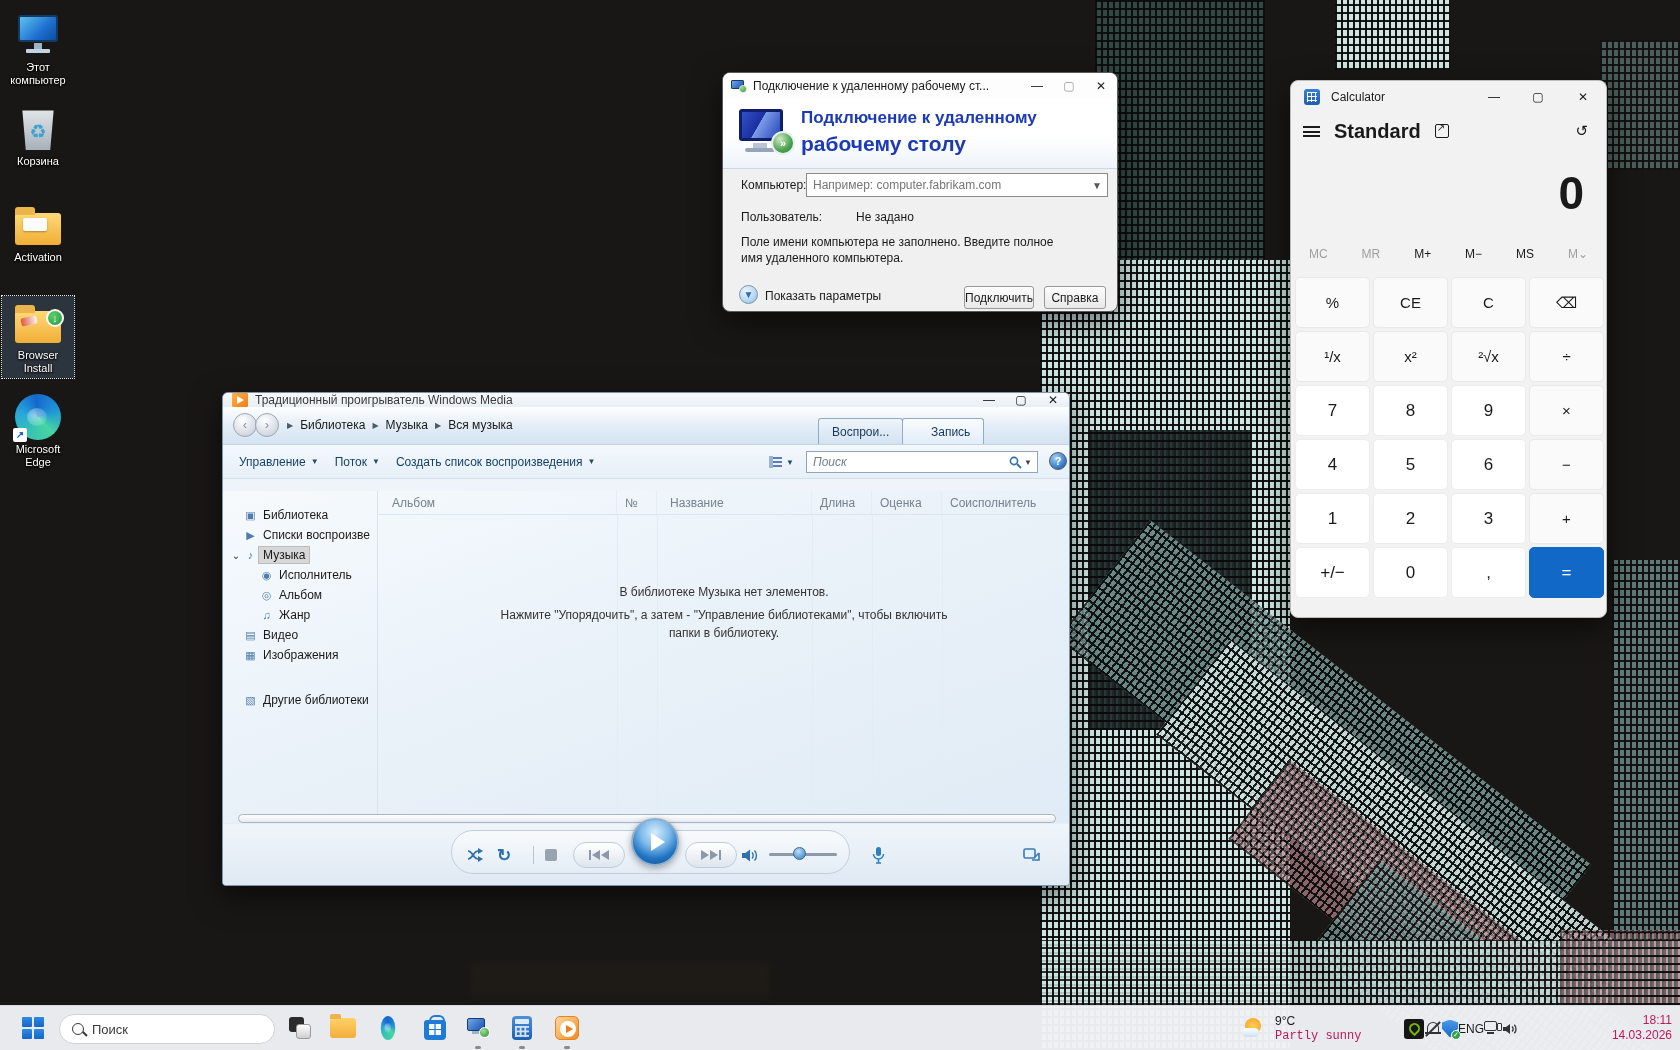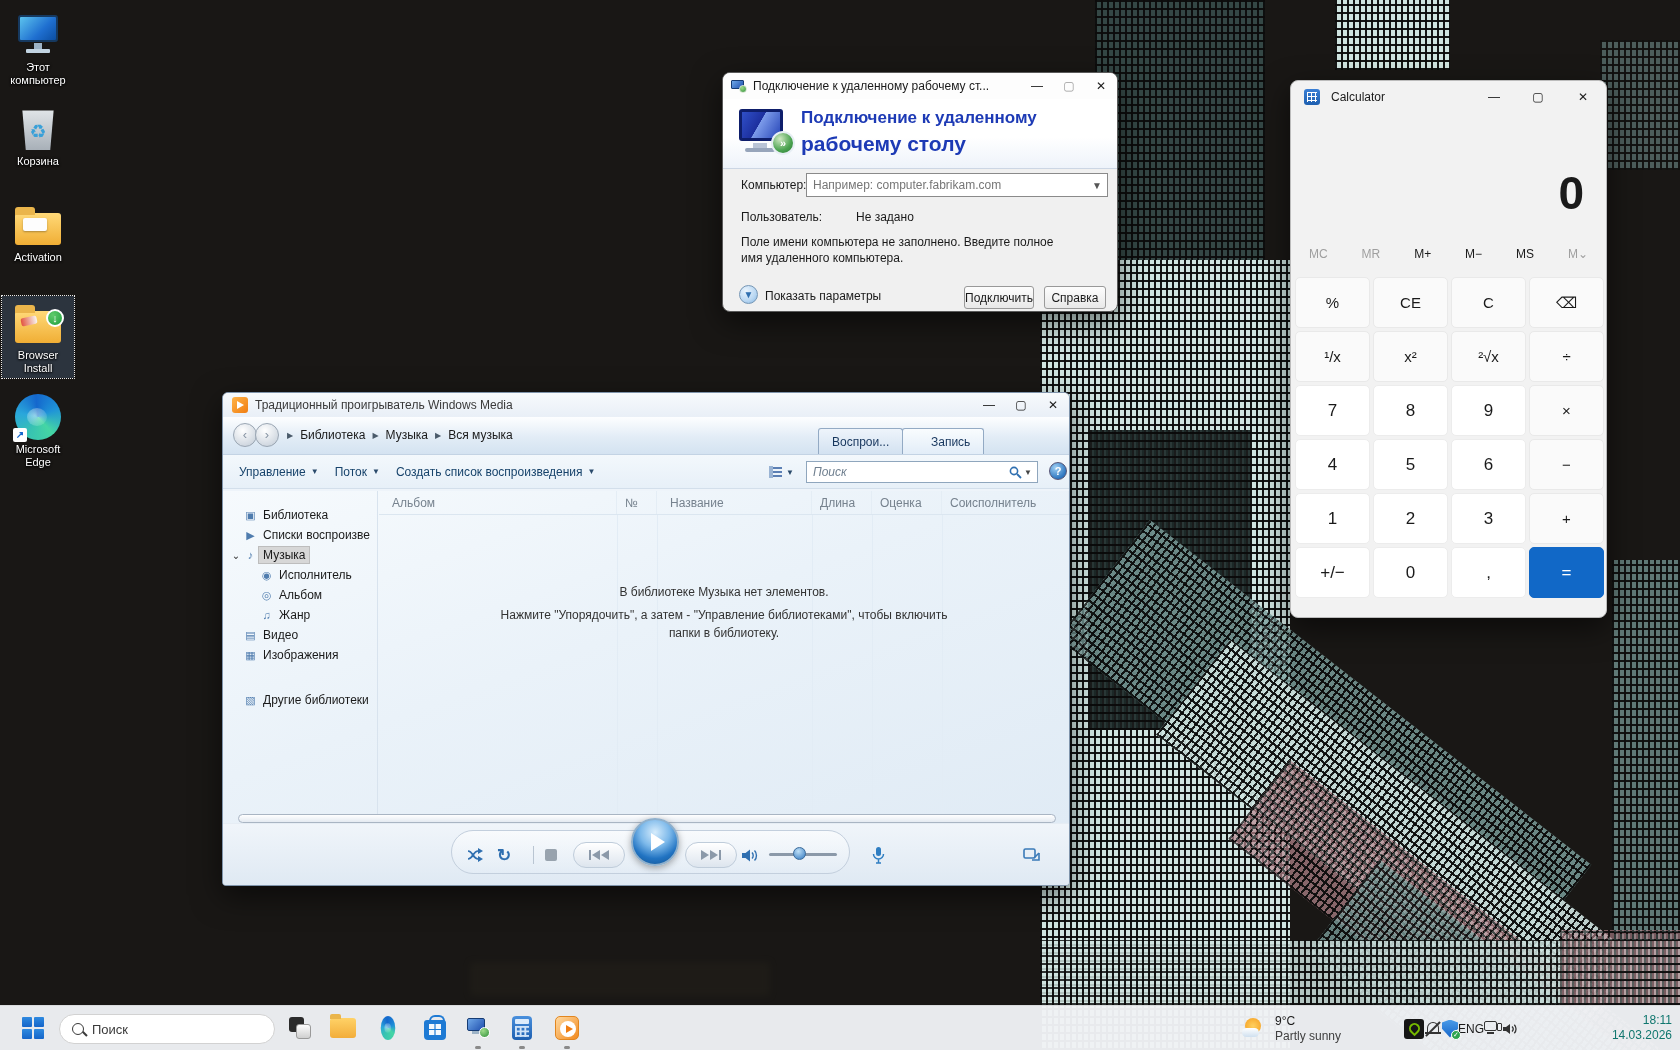--- a/index.html
+++ b/index.html
@@ -83,21 +83,21 @@
   .combo .drop { width:20px; height:100%; display:flex; align-items:center; justify-content:center; color:#555; font-size:10px; }
   .opt-circle { position:absolute; left:16px; top:212px; width:19px; height:19px; border-radius:50%;
                 background:radial-gradient(circle at 35% 30%, #eaf4fd, #b9d7f2 60%, #7fb2e0); border:1px solid #7596b5;
                 color:#2f6fb0; font-size:10px; text-align:center; line-height:17px; }
   .rdp-btn { position:absolute; top:213px; height:23px; background:linear-gradient(#fdfdfd,#e8e8e8); border:1px solid #999;
              border-radius:3px; font-size:12px; color:#1a1a1a; text-align:center; font-family:"Liberation Sans",sans-serif; }
 
   
   .wmp { left:222px; top:392px; width:848px; height:494px; background:#eef4fa; border:1px solid #7f94ab;
          border-radius:6px 6px 4px 4px; overflow:hidden; }
-  .wmp-titlebar { height:24px; background:linear-gradient(#f7fafc,#e9eff7); display:flex; align-items:center; padding-left:9px; }
+  .wmp-titlebar { height:14px; background:linear-gradient(#f7fafc,#e9eff7); display:flex; align-items:center; padding-left:9px; }
   .wmp-logo { width:16px; height:16px; border-radius:3px; background:linear-gradient(135deg,#ffb347,#f07d12); position:relative; }
   .wmp-logo::before { content:""; position:absolute; left:5px; top:4px; border-style:solid; border-width:4px 0 4px 7px; border-color:transparent transparent transparent #fff; }
   .wmp-title { flex:1; margin-left:7px; font-size:12px; color:#3a3a3a; }
   .wmp-navbar { height:38px; background:linear-gradient(#fdfeff,#e2ecf6 55%,#d4e3f1); border-bottom:1px solid #c3d3e4; position:relative; }
   .navcircle { position:absolute; top:6px; width:24px; height:24px; border-radius:50%;
                background:radial-gradient(circle at 40% 30%, #ffffff, #d3dae2 70%, #b9c3cd); border:1px solid #9aa6b3;
                color:#8794a3; font-size:13px; text-align:center; line-height:22px; }
   .crumb { position:absolute; top:11px; left:64px; font-size:12px; color:#1a1a1a; display:flex; gap:7px; align-items:center; }
   .crumb .sep { color:#4a5a6a; font-size:8px; }
   .crumb .item { cursor:default; }
@@ -223,37 +223,37 @@
   .wmp-tb-ico { width:24px; height:24px; border-radius:5px; background:linear-gradient(135deg,#ffd9a0,#f28a1e); position:relative; border:1px solid #e2861f; }
   .wmp-tb-ico::before { content:""; position:absolute; left:4px; top:4px; width:16px; height:16px; border-radius:50%; background:#fff; }
   .wmp-tb-ico::after { content:""; position:absolute; left:10px; top:8px; border-style:solid; border-width:4px 0 4px 7px; border-color:transparent transparent transparent #f07d12; }
   .run-dot { position:absolute; top:40px; width:6px; height:3px; border-radius:2px; background:#8a8a8a; }
 
   .tb-right { position:absolute; top:0; height:45px; }
   .weather-ico { width:24px; height:24px; position:relative; }
   .weather-ico .sun { position:absolute; left:3px; top:1px; width:16px; height:16px; border-radius:50%; background:radial-gradient(#ffd05e,#f59d1e); }
   .weather-ico .cloud { position:absolute; left:0px; top:11px; width:17px; height:9px; border-radius:6px; background:linear-gradient(#ffffff,#cfe0ef); }
   .weather-txt { font-size:12px; color:#1a1a1a; line-height:1.2; }
-  .weather-txt .cond { color:#404040; }
+  .weather-txt .cond { color:#be185d;font-family:Liberation Mono, monospace; }
   .nv-ico { width:20px; height:20px; background:#161616; border-radius:3px; display:flex; align-items:center; justify-content:center; }
   .nv-ico span { width:11px; height:11px; border:2px solid #76b900; border-radius:50% 50% 50% 0; transform:rotate(-45deg); }
   .belloff-ico { width:18px; height:18px; position:relative; }
   .belloff-ico .bell { position:absolute; left:3px; top:2px; width:12px; height:11px; border:1.6px solid #333; border-bottom:none; border-radius:7px 7px 0 0; }
   .belloff-ico .lip { position:absolute; left:1px; top:12.5px; width:16px; height:1.6px; background:#333; }
   .belloff-ico .slash { position:absolute; left:8px; top:-1px; width:1.8px; height:20px; background:#333; transform:rotate(45deg); }
   .shield-ico { width:16px; height:18px; background:linear-gradient(#4a9be8,#1565c9);
                 clip-path:polygon(50% 0,100% 16%,100% 52%,50% 100%,0 52%,0 16%); position:relative; }
   .shield-check { position:absolute; right:-3px; bottom:-2px; width:10px; height:10px; border-radius:50%; background:#2ea44f; border:1.5px solid #fff;
                   color:#fff; font-size:7px; line-height:8px; text-align:center; }
   .eng { font-size:12px; color:#1a1a1a; }
   .net-ico { width:18px; height:15px; position:relative; }
   .net-ico .scr { position:absolute; left:0; top:0; width:13px; height:10px; border:1.6px solid #333; border-radius:2px; }
   .net-ico .pin { position:absolute; right:0; top:2px; width:5px; height:8px; border:1.6px solid #333; border-radius:1px; background:#f0f2f5; }
   .net-ico .base { position:absolute; left:3px; top:11px; width:7px; height:1.6px; background:#333; }
-  .clock { text-align:right; font-size:12px; color:#0f766e; line-height:1.25; }
+  .clock { text-align:right; font-size:12px; color:#be185d; line-height:1.25; }
 
   .ghost { position:absolute; left:470px; top:962px; width:300px; height:34px; background:#232019; filter:blur(3px); opacity:.55; border-radius:4px; }
 </style>
 </head>
 <body>
 
 <div class="bg-art">
   <div class="ht ht-dark" style="left:1095px;top:0;width:170px;height:370px;opacity:.85"></div>
   <div class="ht ht-light" style="left:1335px;top:0;width:115px;height:70px"></div>
   <div class="ht ht-mid" style="left:1600px;top:40px;width:80px;height:130px;opacity:.5"></div>
@@ -519,20 +519,26 @@
   </div>
 </div>
 
 <div class="window calc">
   <div class="calc-titlebar">
     <div class="calc-ico"></div>
     <div class="calc-title">Calculator</div>
     <span class="winbtn" style="width:44px">—</span>
     <span class="winbtn" style="width:44px">▢</span>
     <span class="winbtn" style="width:46px">✕</span>
+  </div>
+  <div class="calc-nav">
+    <span class="ham"></span>
+    <span class="calc-mode">Standard</span>
+    <span class="pin-ico"></span>
+    <span class="hist-ico">↺</span>
   </div>
   <div class="calc-display">0</div>
   <div class="calc-memrow">
       <button class="mkey disabled">MC</button>
       <button class="mkey disabled">MR</button>
       <button class="mkey">M+</button>
       <button class="mkey">M−</button>
       <button class="mkey">MS</button>
       <button class="mkey disabled">M⌄</button>
     </div>

